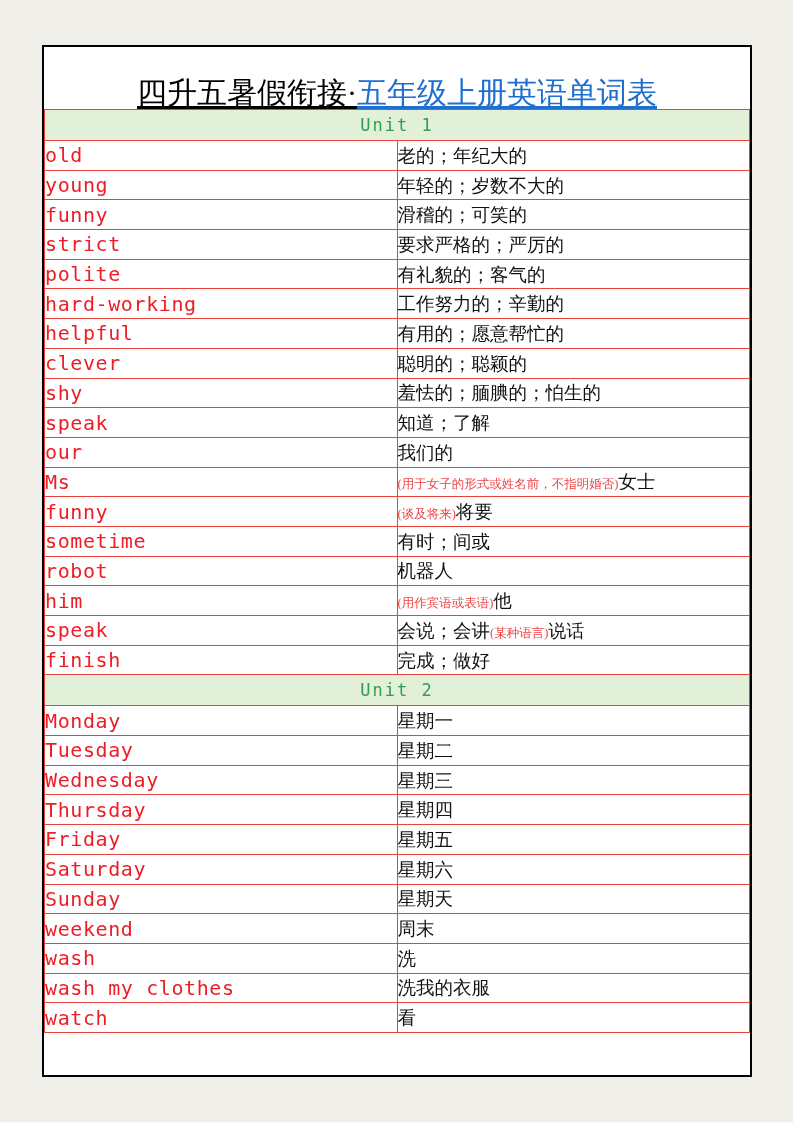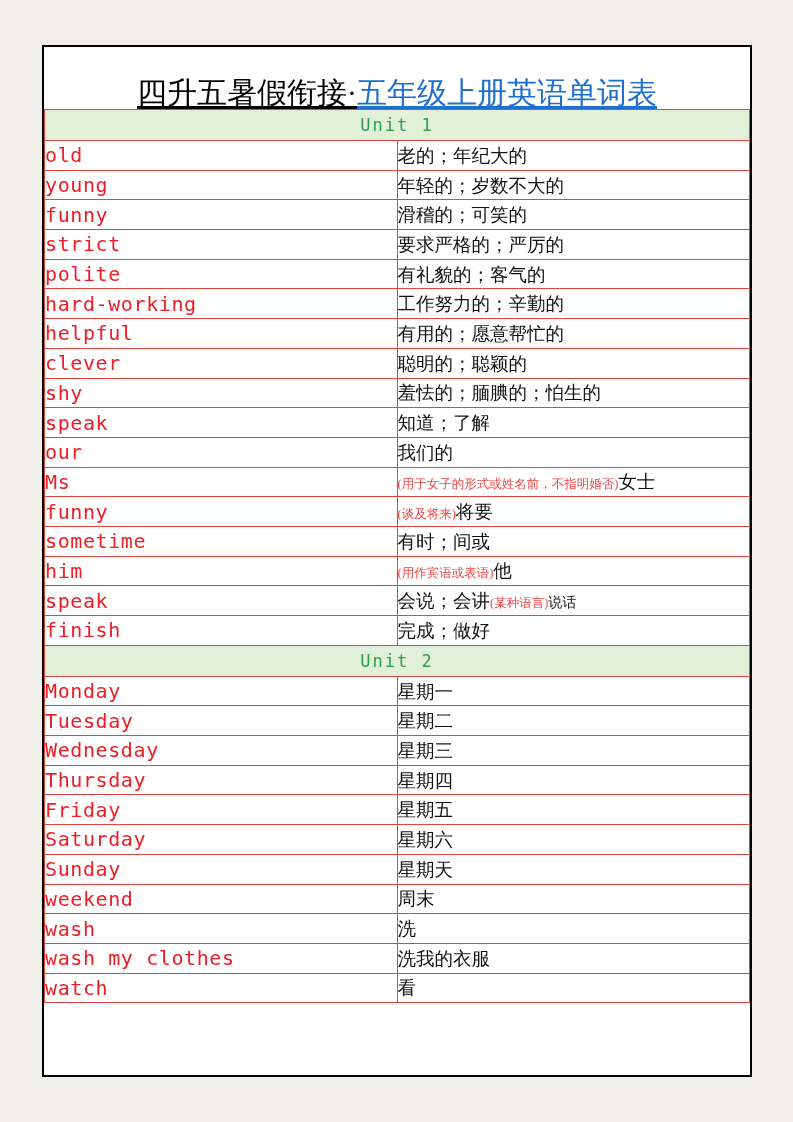--- a/index.html
+++ b/index.html
@@ -83,21 +83,21 @@
     font-size: 18.5px;
     padding-left: 10px;
     white-space: nowrap;
   }
   td.zh .note {
     font-family: "Liberation Serif", serif;
     font-size: 12.5px;
     color: #ef4444;
   }
   td.zh .small {
-    font-size: 14px;
+    font-size: 18px;
     margin-top: 35px;
   }
   tr.unit td {
     background: #e2efd9;
     border: 1px solid #e8423b;
     height: 30px;
     text-align: center;
     color: #2e9e4f;
     font-family: "DejaVu Sans Mono", monospace;
     font-size: 17px;
@@ -171,20 +171,24 @@
           </tr>
           <tr>
             <td class="en">funny</td>
             <td class="zh"><span class="note">(谈及将来)</span><span>将要</span></td>
           </tr>
           <tr>
             <td class="en">sometime</td>
             <td class="zh"><span>有时；间或</span></td>
           </tr>
           <tr>
+            <td class="en">robot</td>
+            <td class="zh"><span>机器人</span></td>
+          </tr>
+          <tr>
             <td class="en">him</td>
             <td class="zh"><span class="note">(用作宾语或表语)</span><span>他</span></td>
           </tr>
           <tr>
             <td class="en">speak</td>
             <td class="zh"><span>会说；会讲</span><span class="note">(某种语言)</span><span class="small">说话</span></td>
           </tr>
           <tr>
             <td class="en">finish</td>
             <td class="zh"><span>完成；做好</span></td>

